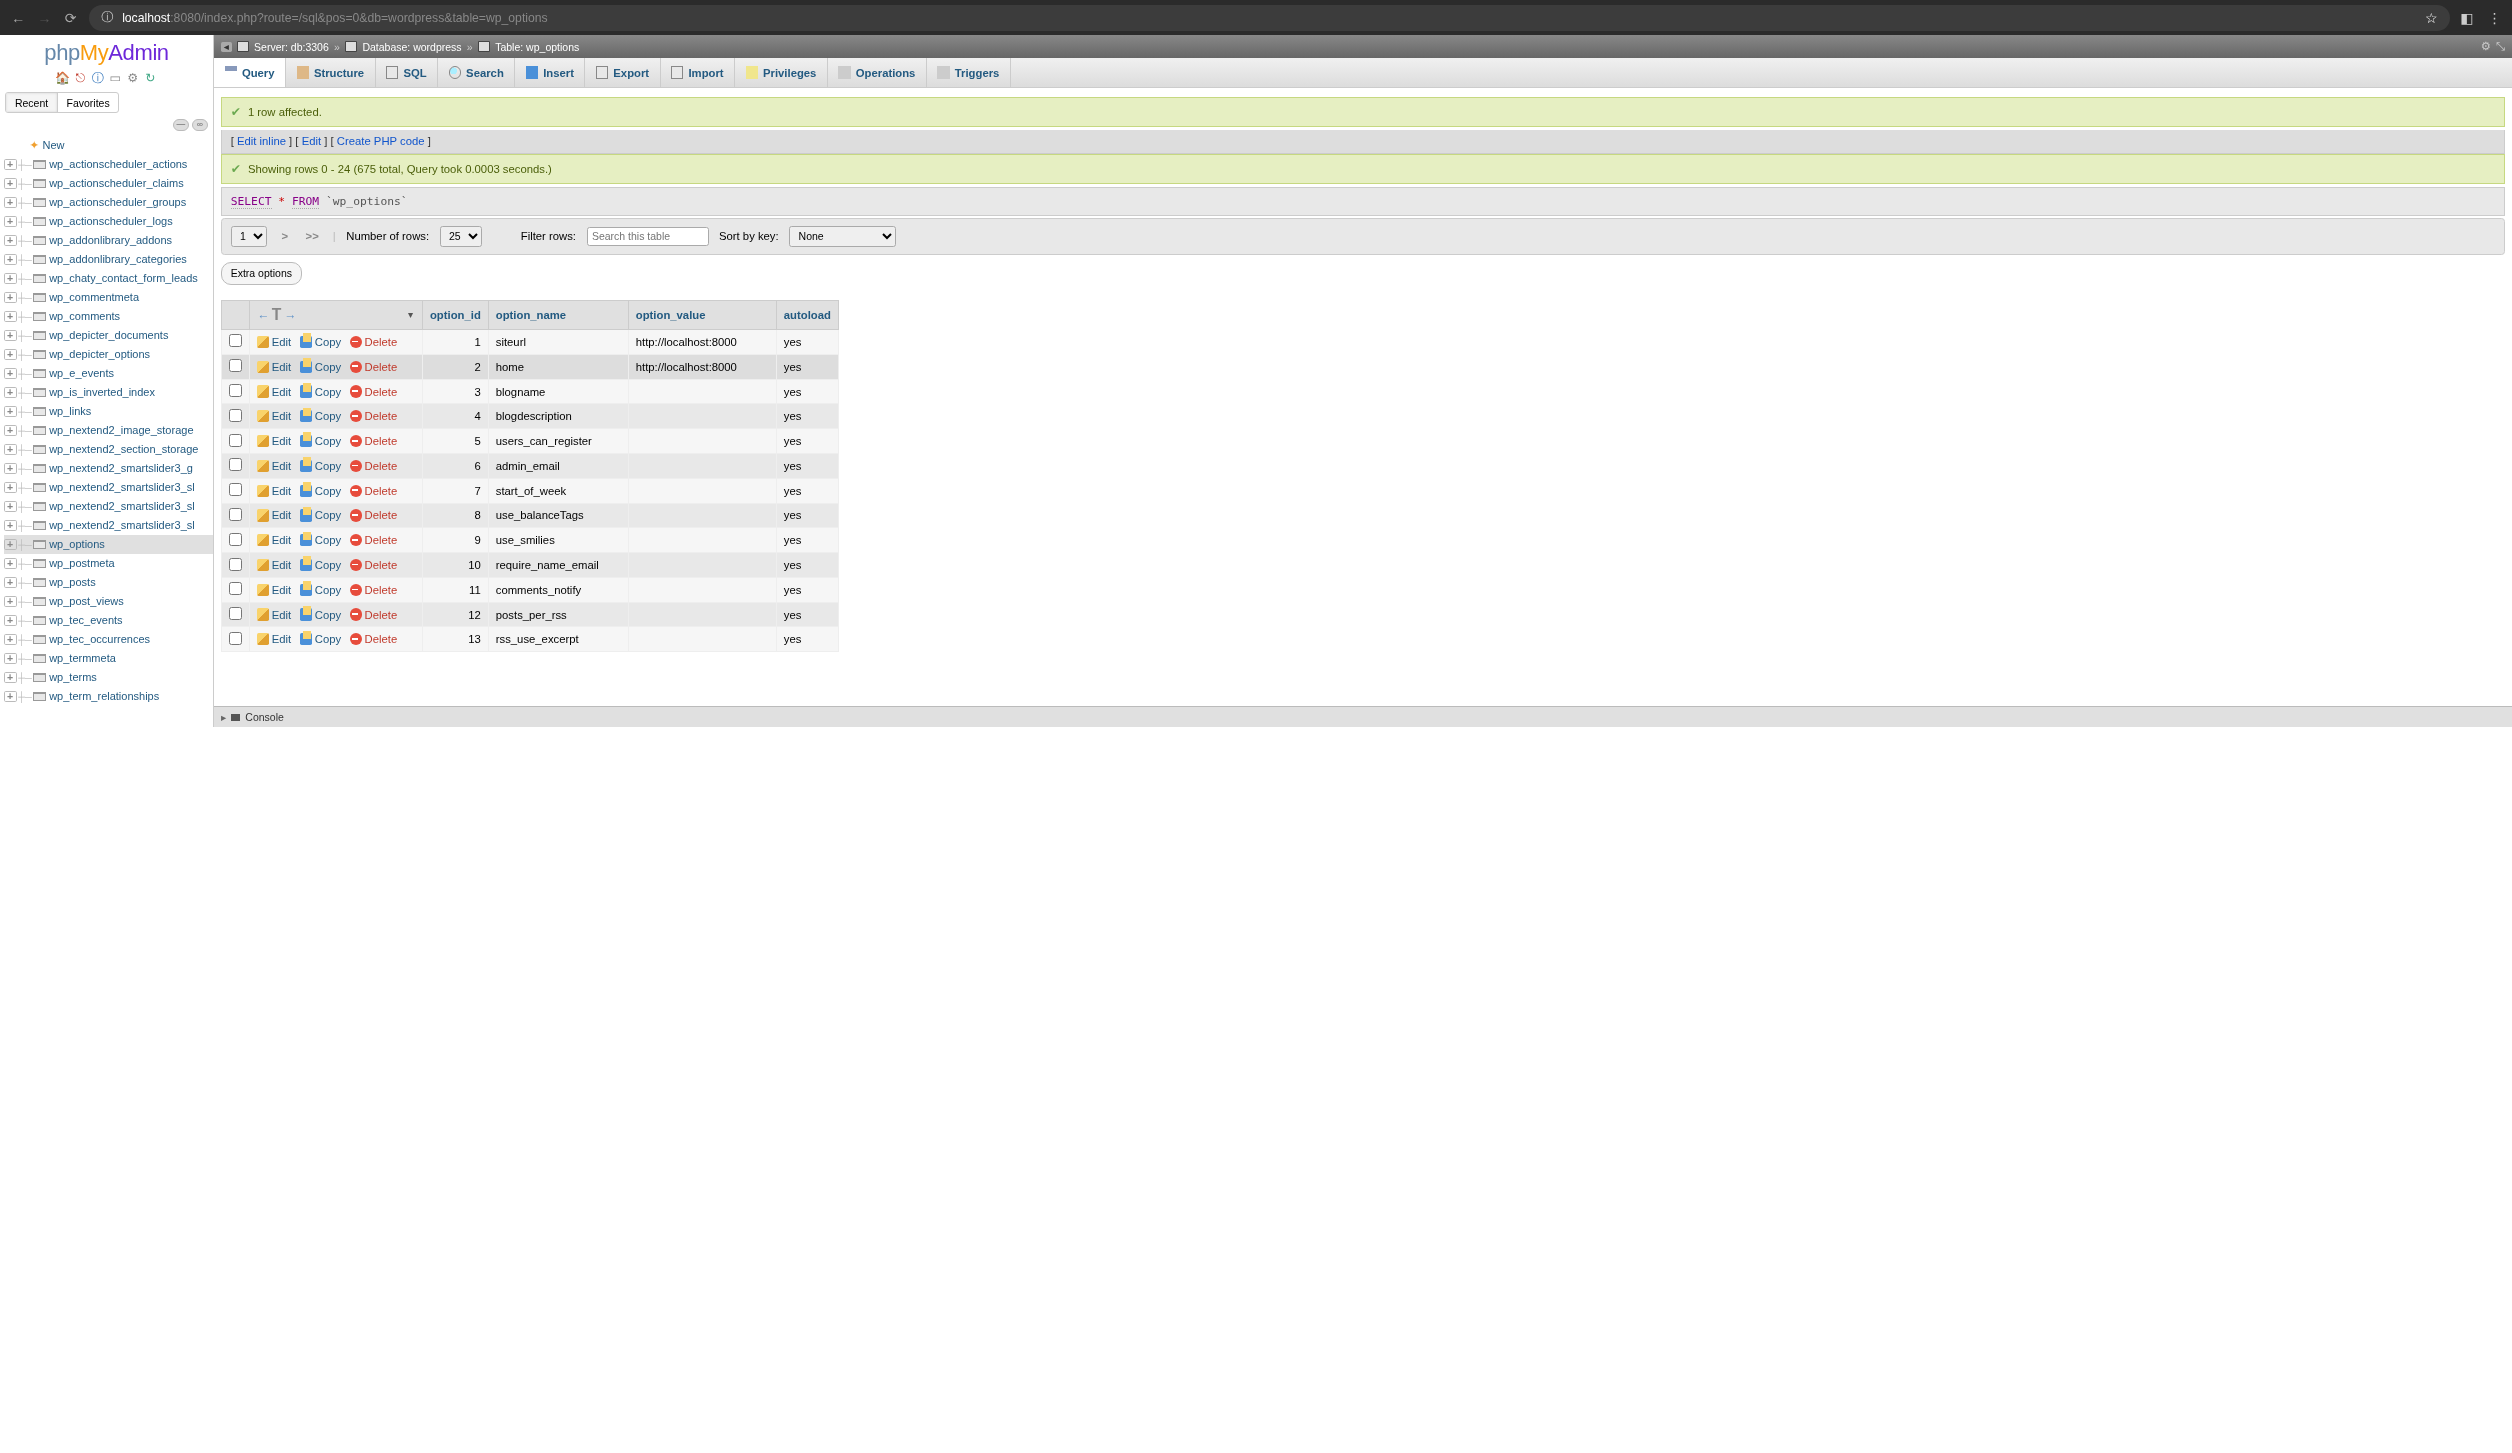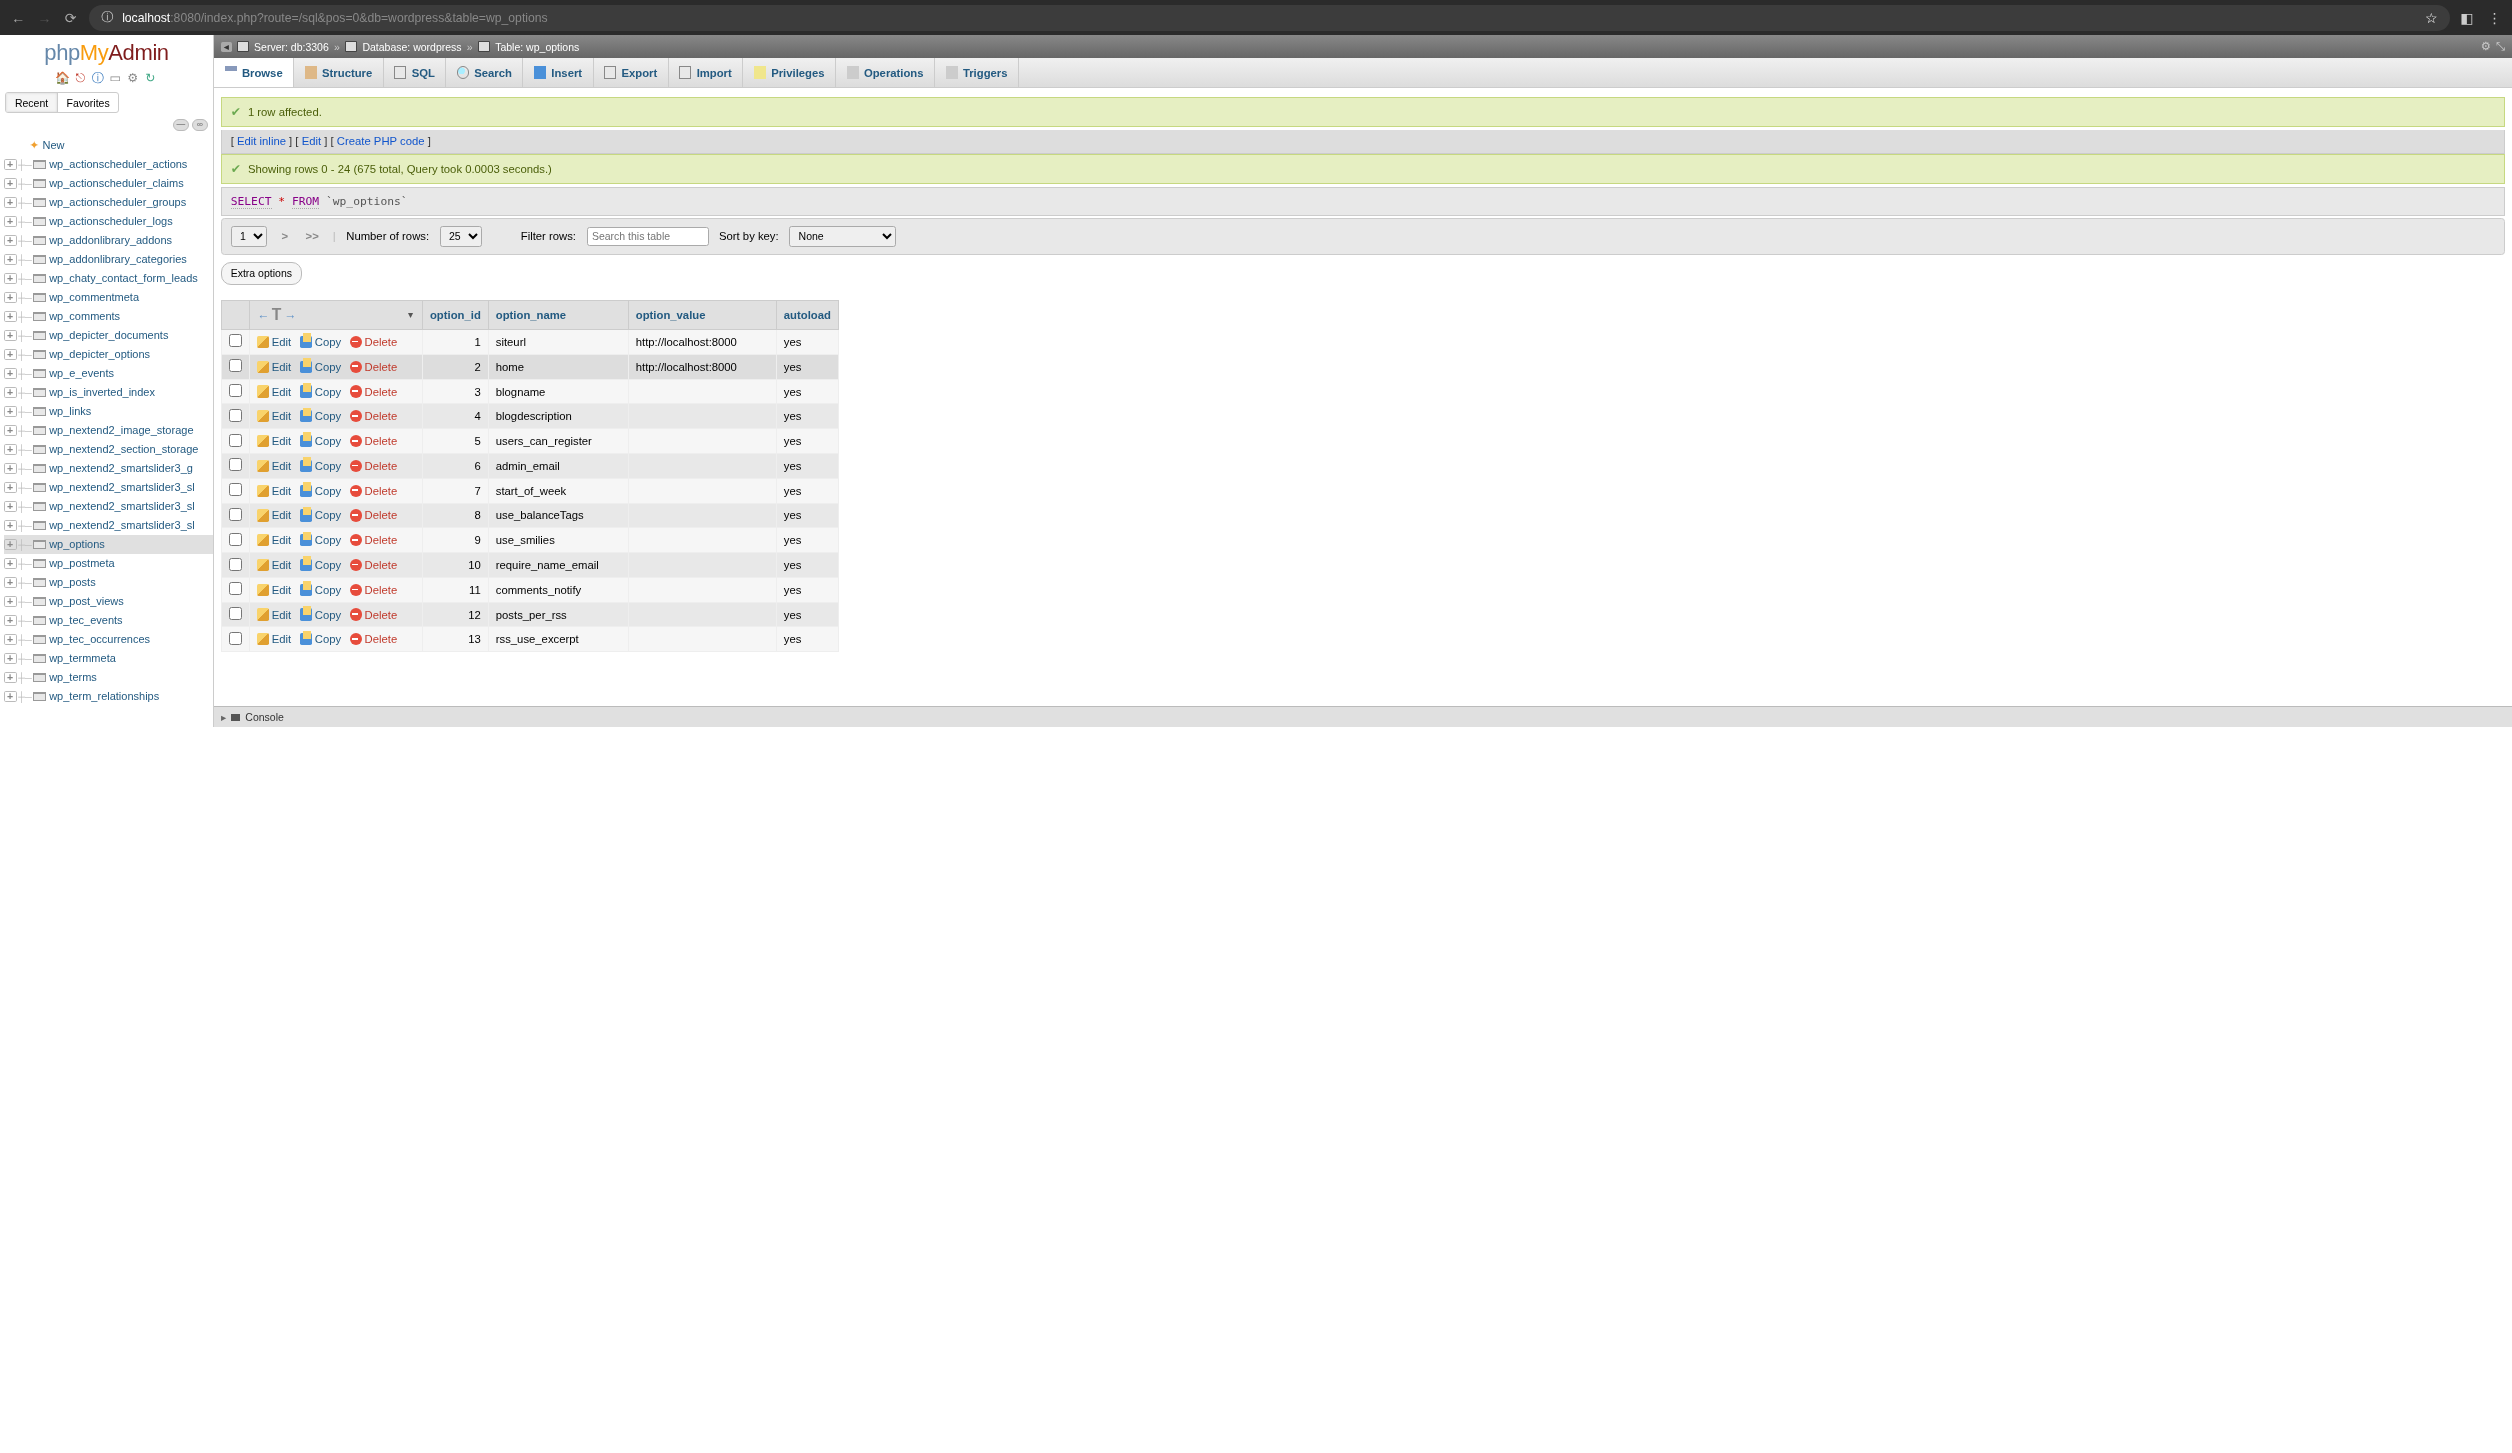--- a/index.html
+++ b/index.html
@@ -17,21 +17,21 @@
 .chrome-right { display:flex; gap:14px; color:#ccc; font-size:14px; }
 
 
 .app { display: flex; height: calc(727px - 35px); }
 
 
 .sidebar { width: 214px; background: #fff; border-right: 0.9px solid #ccc; overflow: hidden; flex-shrink:0;}
 .logo { text-align: center; padding: 5.2px 0 3.5px; font-family: "Trebuchet MS", sans-serif; font-size: 22px; font-weight: 400; letter-spacing: -0.4px; }
 .logo .php { color: #6688aa; }
 .logo .my { color:#f89c0e; }
-.logo .admin { color: #7f1d1d; }
+.logo .admin { color: #6d28d9; }
 .sidebar-icons { text-align: center; padding: 1.7px 0 3.5px; display:flex; justify-content:center; gap:3.5px; }
 .sidebar-icons span { width:14px; height:14px; display:inline-block; font-size:12.2px; line-height:14px; }
 .tabs-small { display: flex; border: 0.9px solid #ccc; width: fit-content; margin: 3.5px 5.2px; border-radius: 3px; overflow:hidden; }
 .tabs-small div { padding: 3.5px 8.7px; font-size: 10.5px; cursor:pointer; }
 .tabs-small div.active { background: #f5f5f5; box-shadow: inset 0 0 2.6px rgba(0,0,0,0.15); }
 .tabs-small div + div { border-left:0.9px solid #ccc; }
 .collapse-bar { display:flex; justify-content:flex-end; padding:1.7px 5.2px 3.5px; gap:3.5px;}
 .collapse-bar span{ background:#ddd; border:0.9px solid #bbb; border-radius:7px; width:15.7px; height:12.2px; display:inline-block; font-size:8.7px; line-height:9.6px; text-align:center; color:#666; cursor:pointer;}
 .tree { font-size: 11px; padding: 1.7px 0 0 3.5px; line-height:19px; overflow:hidden; }
 .tree-row { display: flex; align-items: center; height: 19px; cursor:pointer; white-space:nowrap; }
@@ -357,21 +357,21 @@
       <a>Table: wp_options</a>
       <div class="bc-right">
         <span>⚙</span>
         <span>⤡</span>
       </div>
     </div>
 
     <div class="tabs" id="main-tabs">
         <div class="tab active">
           <span class="ticon browse"></span>
-          <span>Browse</span>
+          <span>Query</span>
         </div>
         <div class="tab">
           <span class="ticon struct"></span>
           <span>Structure</span>
         </div>
         <div class="tab">
           <span class="ticon sql"></span>
           <span>SQL</span>
         </div>
         <div class="tab">

